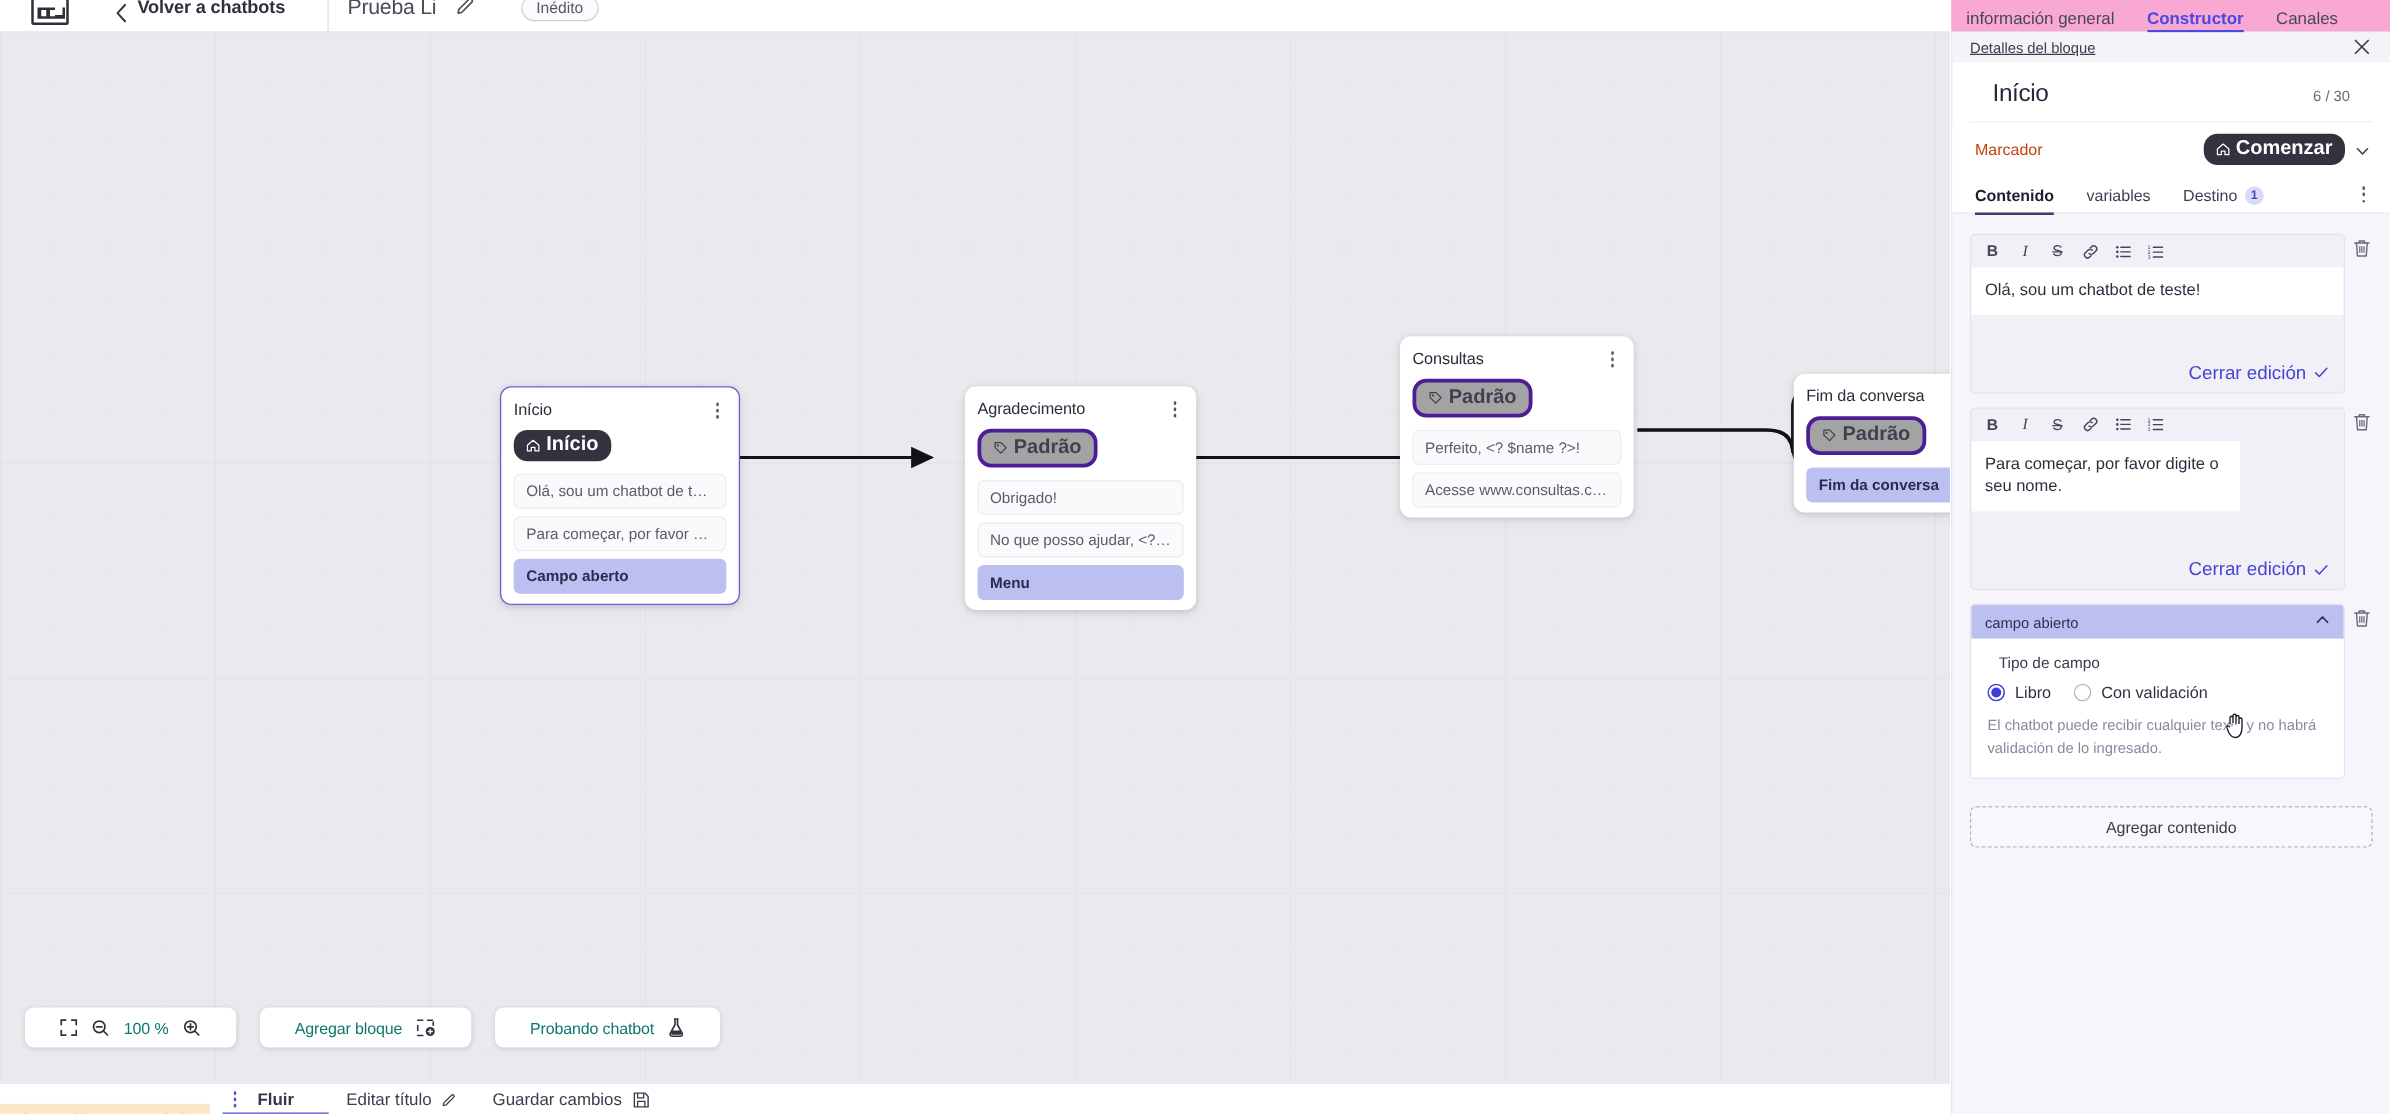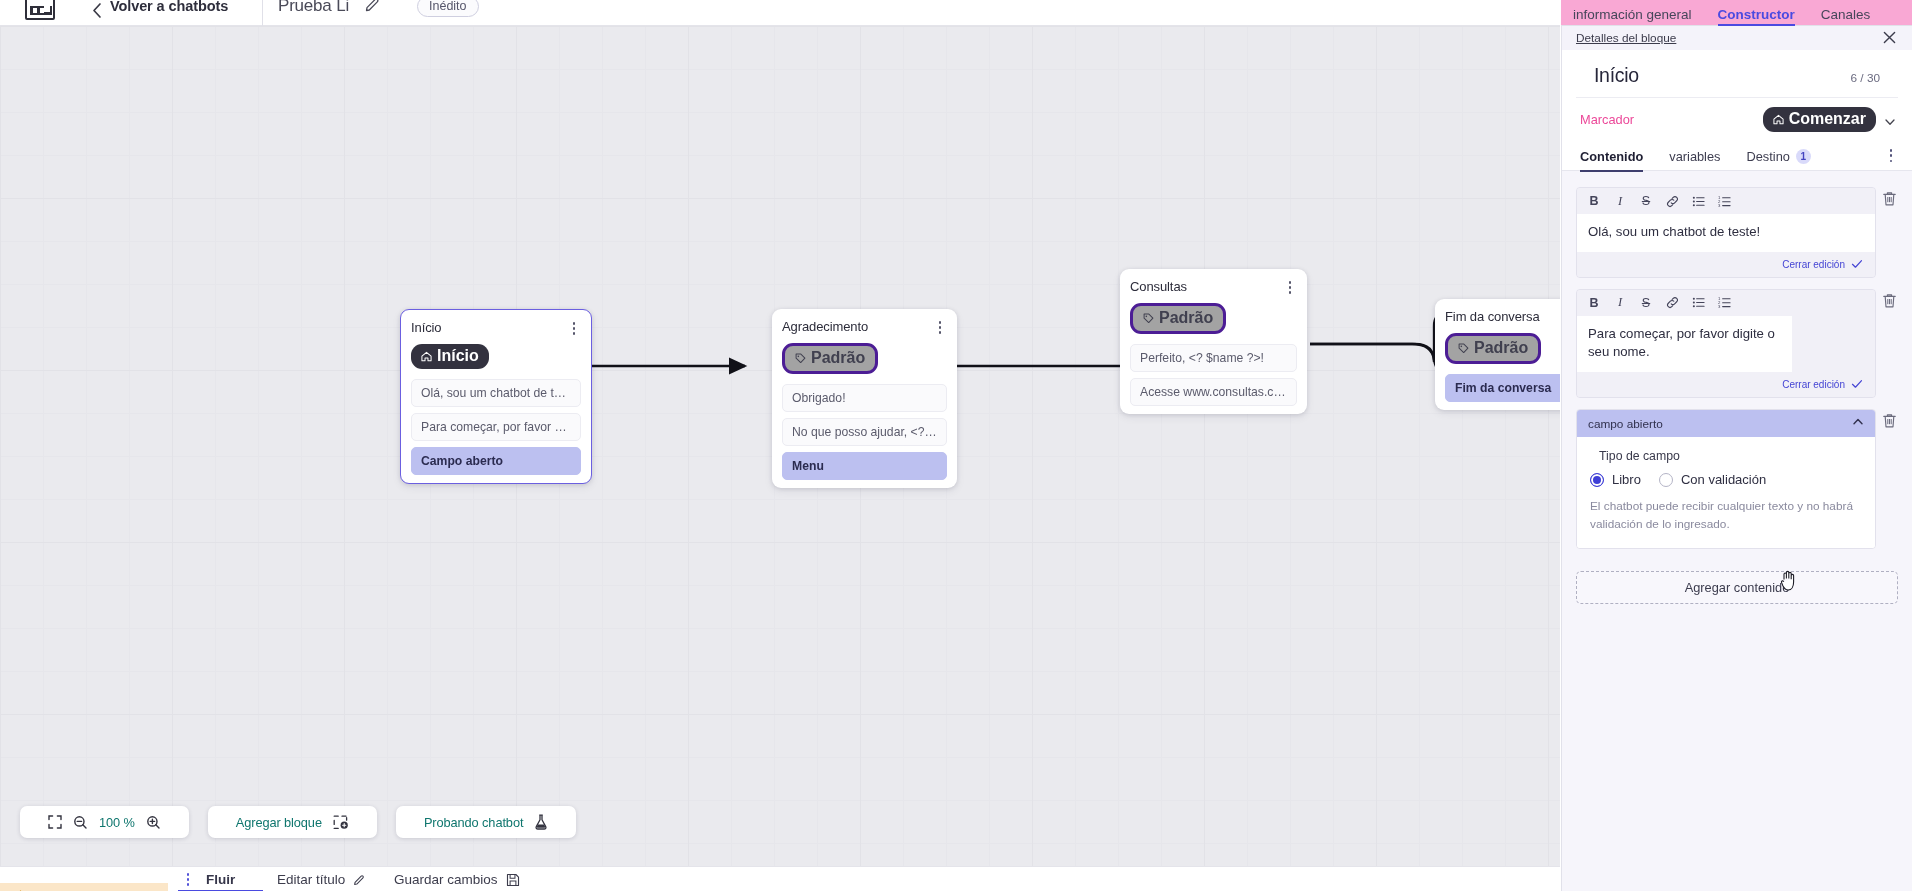--- a/index.html
+++ b/index.html
@@ -161,21 +161,21 @@
   .panel-title-row {
     display: flex; align-items: baseline; justify-content: space-between;
     padding: 14px 18px 10px; border-bottom: 1px solid #ececf2; margin: 0 14px;
   }
   .panel-title { font-size: 19.5px; color: #27273a; letter-spacing: -0.3px; }
   .panel-count { font-size: 11.8px; color: #6b6b80; }
   .marcador-row {
     display: flex; align-items: center; justify-content: space-between;
     padding: 9px 16px 11px 18px; background: #fff;
   }
-  .marcador-label { font-size: 12.8px; color: #ec4899; }
+  .marcador-label { font-size: 12.8px; color: #c2410c; }
   .marcador-right { display: flex; align-items: center; gap: 8px; }
   .chev-down { width: 12px; height: 12px; cursor: pointer; }
 
   .panel-tabs {
     display: flex; align-items: center; gap: 26px; padding: 0 18px;
     border-bottom: 1px solid #e6e6ee; background: #fff; height: 28px; position: relative;
   }
   .ptab {
     font-size: 12.8px; color: #3d3d50; cursor: pointer; height: 28px;
     display: flex; align-items: center; gap: 6px; position: relative;
@@ -207,23 +207,23 @@
   }
   .etb {
     width: 26px; height: 20px; display: flex; align-items: center; justify-content: center;
     cursor: pointer; color: #44445a; font-size: 12.5px;
   }
   .editor-text {
     background: #fff; padding: 9px 11px 10px; font-size: 13.2px; color: #2e2e40;
     line-height: 1.42; min-height: 22px;
   }
   .editor-foot {
-    display: flex; justify-content: flex-end; align-items: flex-end; gap: 6px;
+    display: flex; justify-content: flex-end; align-items: center; gap: 6px;
     padding: 6px 12px 7px; background: #f1f0f7;
-    font-size: 10px; color: #4545d4; cursor: pointer;
+    font-size: 15px; color: #4545d4; cursor: pointer; margin-top: 32px;
   }
   .trash {
     width: 16px; height: 18px; margin-top: 4px; cursor: pointer; flex: 0 0 auto;
   }
 
   .field-card {
     flex: 1; border-radius: 4px; overflow: hidden;
     border: 1px solid #e2e1ec; background: #fff;
   }
   .field-head {

